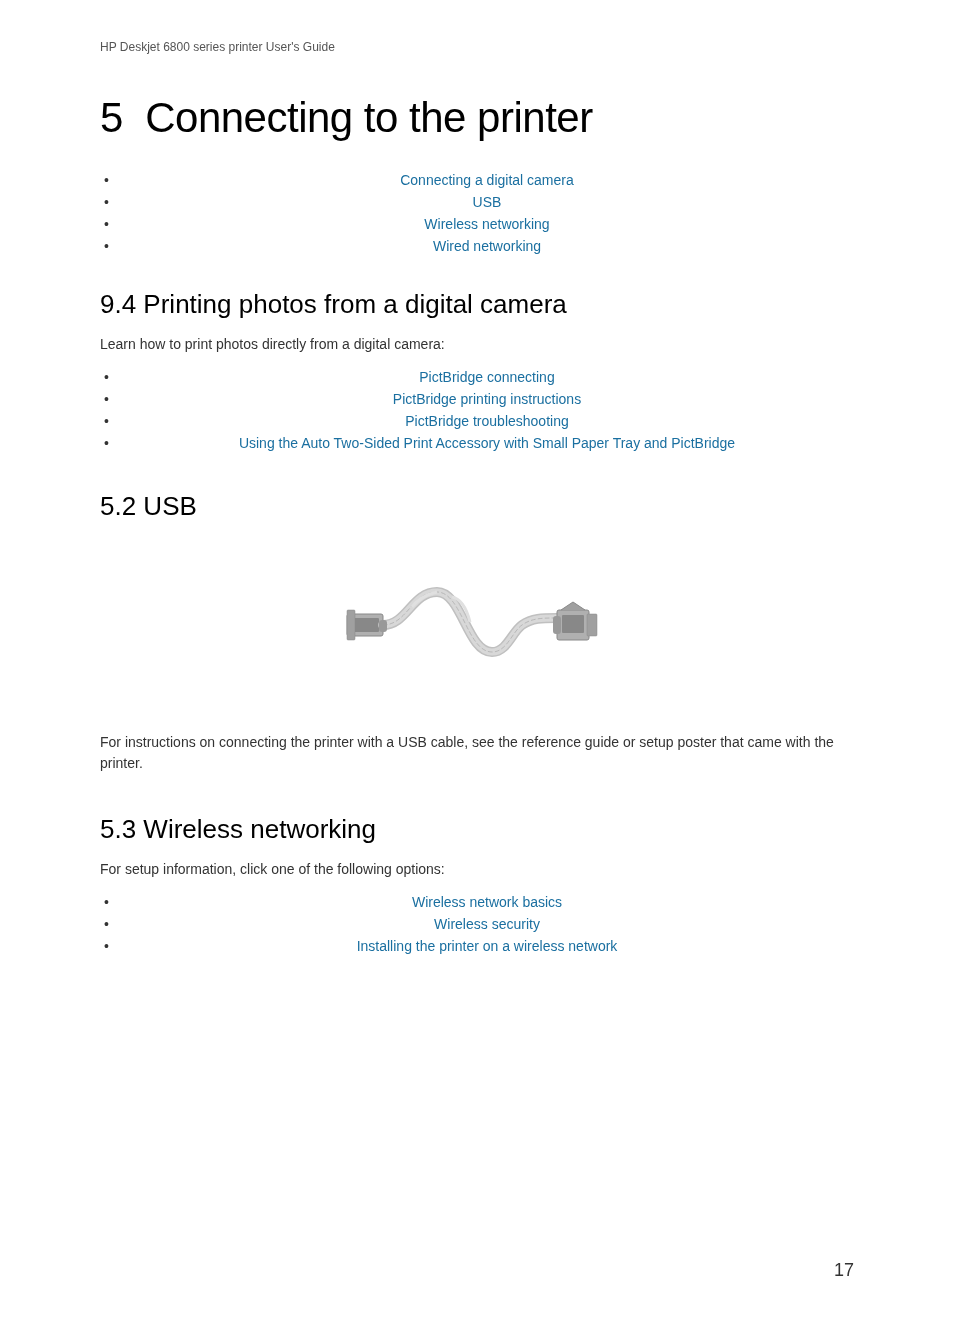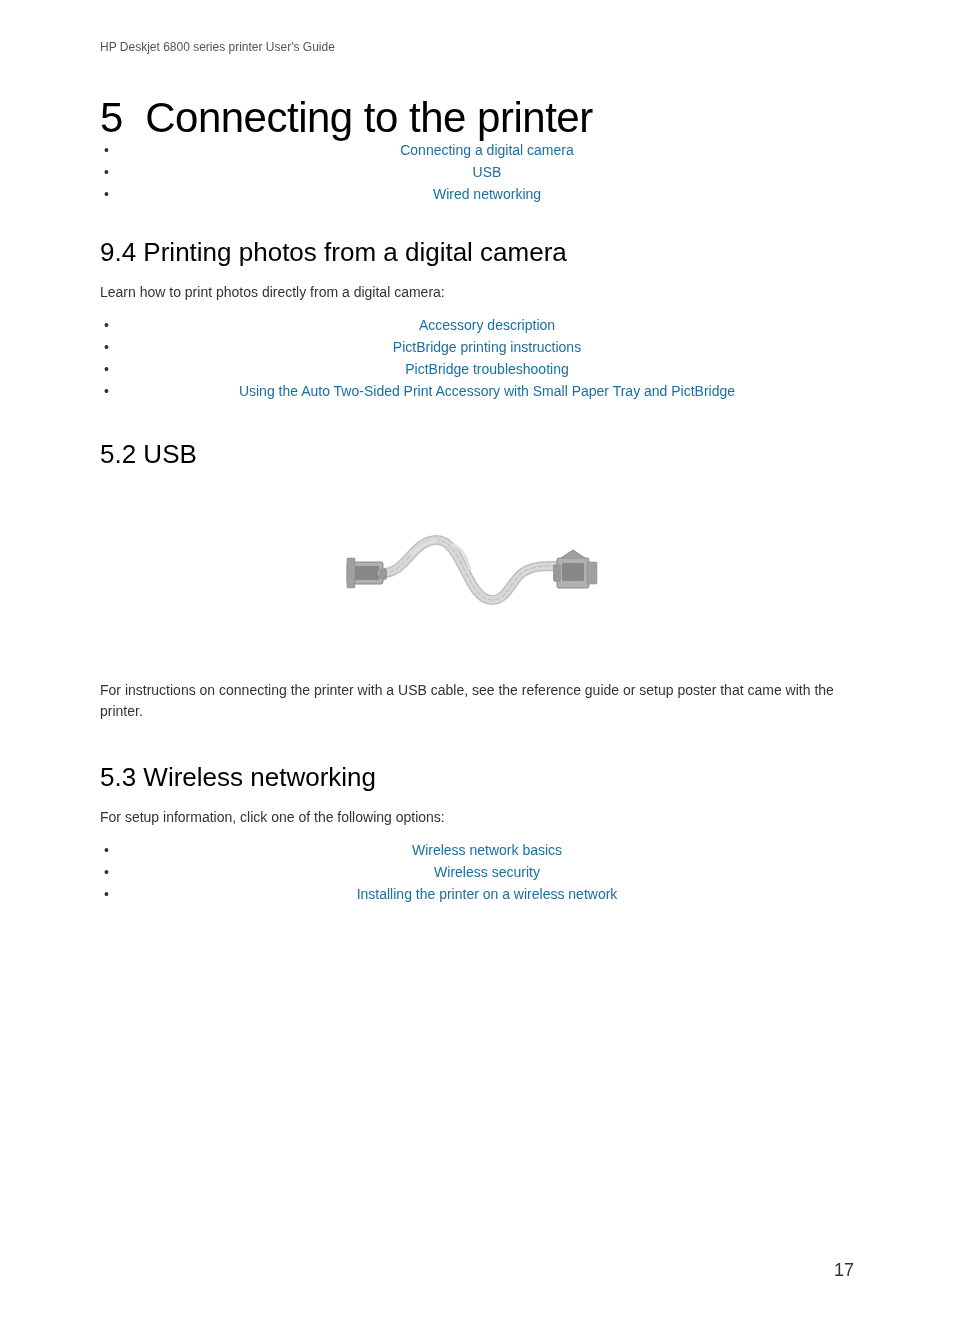--- a/index.html
+++ b/index.html
@@ -27,20 +27,21 @@
     .breadcrumb {
       font-size: 12px;
       color: #555555;
       margin-bottom: 40px;
     }
 
     .chapter-title {
       font-size: 42px;
       font-weight: 300;
       color: #000000;
+      margin-bottom: 30px;
       letter-spacing: -0.5px;
     }
 
     .chapter-title span {
       font-weight: 300;
     }
 
     .toc-list {
       list-style: none;
       margin-bottom: 35px;
@@ -117,30 +118,33 @@
   </h1>
 
   <ul class="toc-list">
     <li>
       <a href="#digital-camera">Connecting a digital camera</a>
     </li>
     <li>
       <a href="#usb">USB</a>
     </li>
     <li>
+      <a href="#wireless">Wireless networking</a>
+    </li>
+    <li>
       <a href="#wired">Wired networking</a>
     </li>
   </ul>
 
   <div class="sub-section" id="digital-camera">
     <h2 class="section-title">9.4  Printing photos from a digital camera</h2>
     <p class="section-intro">Learn how to print photos directly from a digital camera:</p>
     <ul class="toc-list">
       <li>
-        <a href="#">Accessory description</a>
+        <a href="#">PictBridge connecting</a>
       </li>
       <li>
         <a href="#">PictBridge printing instructions</a>
       </li>
       <li>
         <a href="#">PictBridge troubleshooting</a>
       </li>
       <li>
         <a href="#">Using the Auto Two-Sided Print Accessory with Small Paper Tray and PictBridge</a>
       </li>

